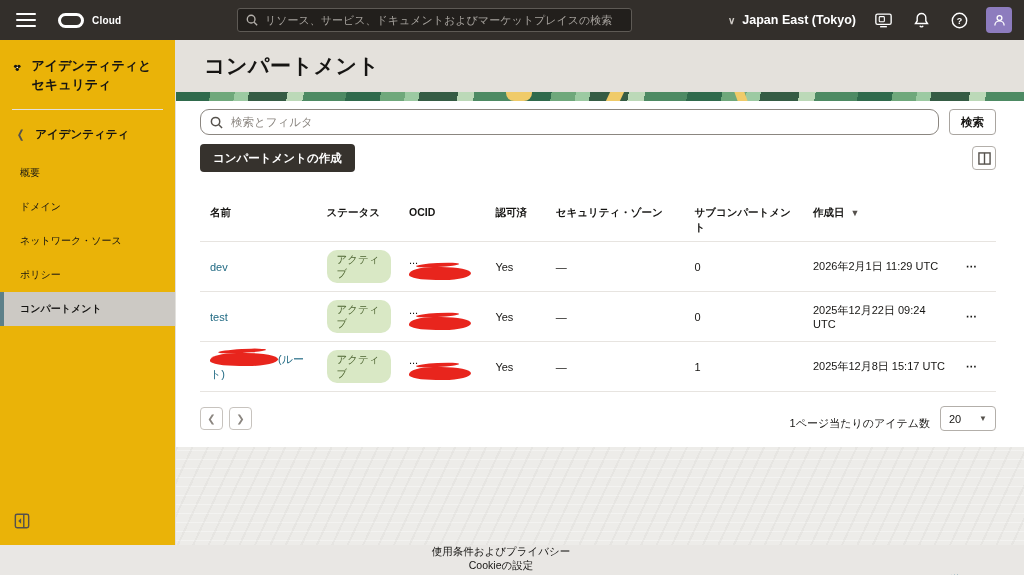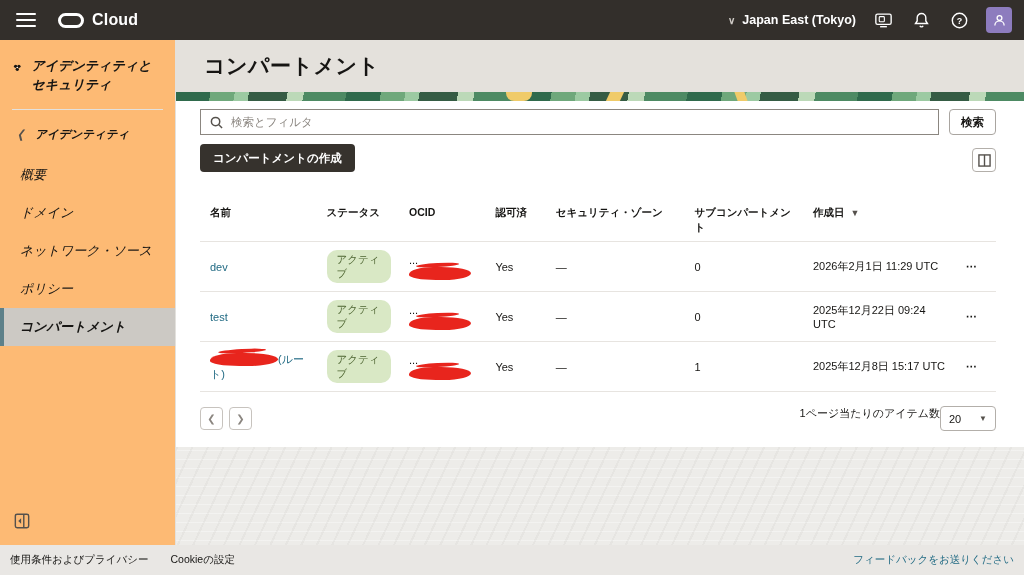--- a/index.html
+++ b/index.html
@@ -5,102 +5,109 @@
   * { margin:0; padding:0; box-sizing:border-box; }
   html,body { width:1024px; height:575px; font-family:"Liberation Sans",sans-serif; background:#edebe8; overflow:hidden; }
   .app { position:relative; width:1024px; height:575px; }
 
   
   .topbar { position:absolute; top:0; left:0; width:1024px; height:40px; background:#332f2b; display:flex; align-items:center; padding:0 12px; }
   .hamburger { width:20px; height:14px; display:flex; flex-direction:column; justify-content:space-between; cursor:pointer; margin-left:4px; }
   .hamburger span { display:block; height:2px; background:#fff; border-radius:1px; }
   .brand { display:flex; align-items:center; gap:8px; margin-left:22px; }
   .oracle-o { width:26px; height:15px; border:3.5px solid #fff; border-radius:9px; }
-  .brand-name { color:#fff; font-size:16px; font-weight:bold; letter-spacing:.2px; }
+  .brand-name { color:#fff; font-size:10px; font-weight:bold; letter-spacing:.2px; }
   .top-search { position:absolute; left:237px; top:8px; width:395px; height:24px; background:#221f1c; border:1px solid #5e5a55; border-radius:3px; display:flex; align-items:center; padding:0 8px; gap:7px; }
   .top-search input { flex:1; background:transparent; border:none; outline:none; color:#d6d2cd; font-size:11px; font-family:"Liberation Sans",sans-serif; }
   .top-search input::placeholder { color:#a8a49f; }
   .top-right { margin-left:auto; display:flex; align-items:center; gap:16px; }
   .region { display:flex; align-items:center; gap:7px; color:#fff; font-size:12.5px; font-weight:bold; cursor:pointer; }
   .chev { color:#cfcbc6; font-size:10px; }
   .tb-icon { width:22px; height:22px; display:flex; align-items:center; justify-content:center; cursor:pointer; }
   .avatar { width:26px; height:26px; border-radius:4px; background:#8d7cbe; display:flex; align-items:center; justify-content:center; cursor:pointer; }
 
   
-  .sidebar { position:absolute; top:40px; left:0; width:176px; height:505px; background:#fdba74; border-right:1px solid #e3e1dd;font-style:italic; }
+  .sidebar { position:absolute; top:40px; left:0; width:176px; height:505px; background:#eab308; border-right:1px solid #e3e1dd; }
   .sb-head { display:flex; gap:9px; padding:17px 12px 14px 12px; align-items:flex-start; }
   .sb-title { font-size:13px; font-weight:bold; color:#161513; line-height:1.45; }
   .sb-div { height:1px; background:#e3e1dd; margin:0 12px; }
   .sb-back { display:flex; align-items:center; gap:10px; padding:17px 12px 14px 16px; font-size:11.5px; font-weight:bold; color:#161513; cursor:pointer; }
   .sb-back .lt { font-size:11px; color:#55514c; }
-  .sb-item { padding:10px 12px 10px 16px; font-size:13px; color:#161513; cursor:pointer; border-left:4px solid transparent; }
+  .sb-item { padding:10px 12px 10px 16px; font-size:10px; color:#161513; cursor:pointer; border-left:4px solid transparent; }
   .sb-item.active { background:#ccc9c4; border-left:4px solid #5d8089; font-weight:bold; }
   .sb-collapse { position:absolute; left:14px; bottom:12px; cursor:pointer; }
 
   
   .main { position:absolute; top:40px; left:176px; width:848px; height:505px; background:#edebe8; }
   .page-head { height:52px; background:#e4e1dc; display:flex; align-items:center; padding:0 28px; }
   .page-title { font-size:21px; font-weight:bold; color:#161513; letter-spacing:.5px; }
   .green-band { height:9px; position:relative; overflow:hidden;
     background:repeating-linear-gradient(100deg,#2f6a4c 0 34px,#6fa87b 34px 58px,#9ccaa2 58px 72px,#355c44 72px 110px,#bcd9b8 110px 126px,#4d8a63 126px 168px); }
   .green-band .spot { position:absolute; top:0; height:9px; background:#f0cb69; }
   .content { background:#fff; padding:8px 28px 16px 24px; min-height:268px; }
 
   .search-row { display:flex; gap:10px; align-items:center; }
-  .filter-box { flex:1; height:26px; border:1px solid #8b8680; border-radius:0; display:flex; align-items:center; gap:8px; padding:0 9px; background:#fff; }
+  .filter-box { flex:1; height:26px; border:1px solid #8b8680; border-radius:9px; display:flex; align-items:center; gap:8px; padding:0 9px; background:#fff; }
   .filter-box input { flex:1; border:none; outline:none; font-size:11.5px; color:#161513; font-family:"Liberation Sans",sans-serif; }
   .filter-box input::placeholder { color:#8b8680; }
   .btn-secondary { height:26px; padding:0 11px; background:#fff; border:1px solid #a9a5a0; border-radius:4px; font-size:11.5px; font-weight:bold; color:#161513; cursor:pointer; font-family:"Liberation Sans",sans-serif; }
   .applied { margin-top:9px; font-size:10.5px; font-weight:bold; color:#161513; }
-  .actions-row { margin-top:9px; display:flex; align-items:flex-end; }
+  .actions-row { margin-top:9px; display:flex; align-items:center; }
   .btn-primary { height:28px; padding:0 13px; background:#36322d; color:#fff; border:none; border-radius:4px; font-size:11.5px; font-weight:bold; cursor:pointer; font-family:"Liberation Sans",sans-serif; }
   .col-btn { margin-left:auto; width:24px; height:24px; background:#fff; border:1px solid #b3afaa; border-radius:4px; display:flex; align-items:center; justify-content:center; cursor:pointer; }
 
   table { border-collapse:collapse; width:100%; margin-top:26px; table-layout:fixed; }
   th { text-align:left; font-size:10.5px; font-weight:bold; color:#161513; padding:7px 8px 7px 10px; line-height:1.4; vertical-align:top; }
   td { font-size:11px; color:#161513; padding:8px 8px 8px 10px; border-top:1px solid #e7e4e0; height:30px; vertical-align:middle; }
   tbody tr:last-child td { border-bottom:1px solid #e7e4e0; }
   .link { color:#226b84; cursor:pointer; text-decoration:none; }
   .badge { display:inline-block; background:#d9e8c5; color:#4c6330; font-size:10.5px; padding:2.5px 10px; border-radius:10px; }
   .redact { display:inline-block; height:13px; background:#e8251d; border-radius:45% 55% 50% 50%/65% 55% 60% 45%; vertical-align:middle; position:relative; }
   .redact:before { content:""; position:absolute; top:-4px; left:12%; width:70%; height:4px; background:#e8251d; border-radius:50%; transform:rotate(-3deg); }
   .dots { letter-spacing:1px; color:#161513; font-weight:bold; cursor:pointer; }
   .sort-ch { font-size:9px; color:#55514c; margin-left:6px; }
 
   .pagination { display:flex; align-items:center; margin-top:14px; }
   .pg-btn { width:23px; height:23px; border:1px solid #c7c3be; background:#fff; border-radius:4px; color:#8b8680; font-size:10px; cursor:pointer; margin-right:6px; font-family:"Liberation Sans",sans-serif; }
   .pg-label { margin-left:18px; font-size:11px; color:#161513; }
-  .per-page { margin-left:auto; display:flex; align-items:flex-start; gap:0; font-size:11px; color:#161513; }
+  .per-page { margin-left:auto; display:flex; align-items:flex-end; gap:10px; font-size:11px; color:#161513; }
   .pp-select { width:56px; height:25px; border:1px solid #b3afaa; border-radius:4px; background:#fff; display:flex; align-items:center; justify-content:space-between; padding:0 8px; cursor:pointer; font-size:11px; }
   .pp-select .chevd { font-size:8px; color:#55514c; }
 
   .texture { height:175px; background:#edece9;
     background-image:repeating-linear-gradient(115deg, rgba(120,115,108,.06) 0 2px, transparent 2px 14px),
                      repeating-linear-gradient(0deg, rgba(255,255,255,.35) 0 1px, transparent 1px 9px); }
 
   
-  .footer { position:absolute; bottom:0; left:0; width:1024px; height:30px; background:#e9e7e4; display:flex; align-items:center; padding:0 10px; font-size:10.5px; }
+  .footer { position:absolute; bottom:0; left:0; width:1024px; height:30px; background:#e9e7e4; display:flex; align-items:center; padding:0 10px; font-size:10.5px;flex-direction:column; }
   .foot-link { color:#161513; margin-right:22px; cursor:pointer; }
   .foot-copy { position:absolute; left:0; width:1024px; text-align:center; color:#6b6archive762; color:#6e6a64; font-size:10px; pointer-events:none; }
   .foot-feedback { margin-left:auto; color:#226b84; cursor:pointer; }
 </style>
 </head>
 <body>
 
 <div class="app">
 
   <div class="topbar">
     <div class="hamburger">
         <span></span>
         <span></span>
         <span></span>
       </div>
     <div class="brand">
       <div class="oracle-o"></div>
       <span class="brand-name">Cloud</span>
+    </div>
+    <div class="top-search">
+      <svg width="12" height="12" viewBox="0 0 14 14">
+          <circle cx="6" cy="6" r="4.5" fill="none" stroke="#b6b2ad" stroke-width="1.6"></circle>
+          <line x1="9.5" y1="9.5" x2="13" y2="13" stroke="#b6b2ad" stroke-width="1.6"></line>
+        </svg>
+      <input placeholder="リソース、サービス、ドキュメントおよびマーケットプレイスの検索" style="">
     </div>
     <div class="top-right">
       <div class="region">
         <span class="chev">∨</span>
         <span>Japan East (Tokyo)</span>
       </div>
       <div class="tb-icon">
         <svg width="17" height="15" viewBox="0 0 20 17">
             <rect x="1" y="1" width="18" height="12" rx="2" fill="none" stroke="#fff" stroke-width="1.6"></rect>
             <rect x="5" y="4" width="6" height="6" rx="1" fill="none" stroke="#fff" stroke-width="1.3"></rect>

